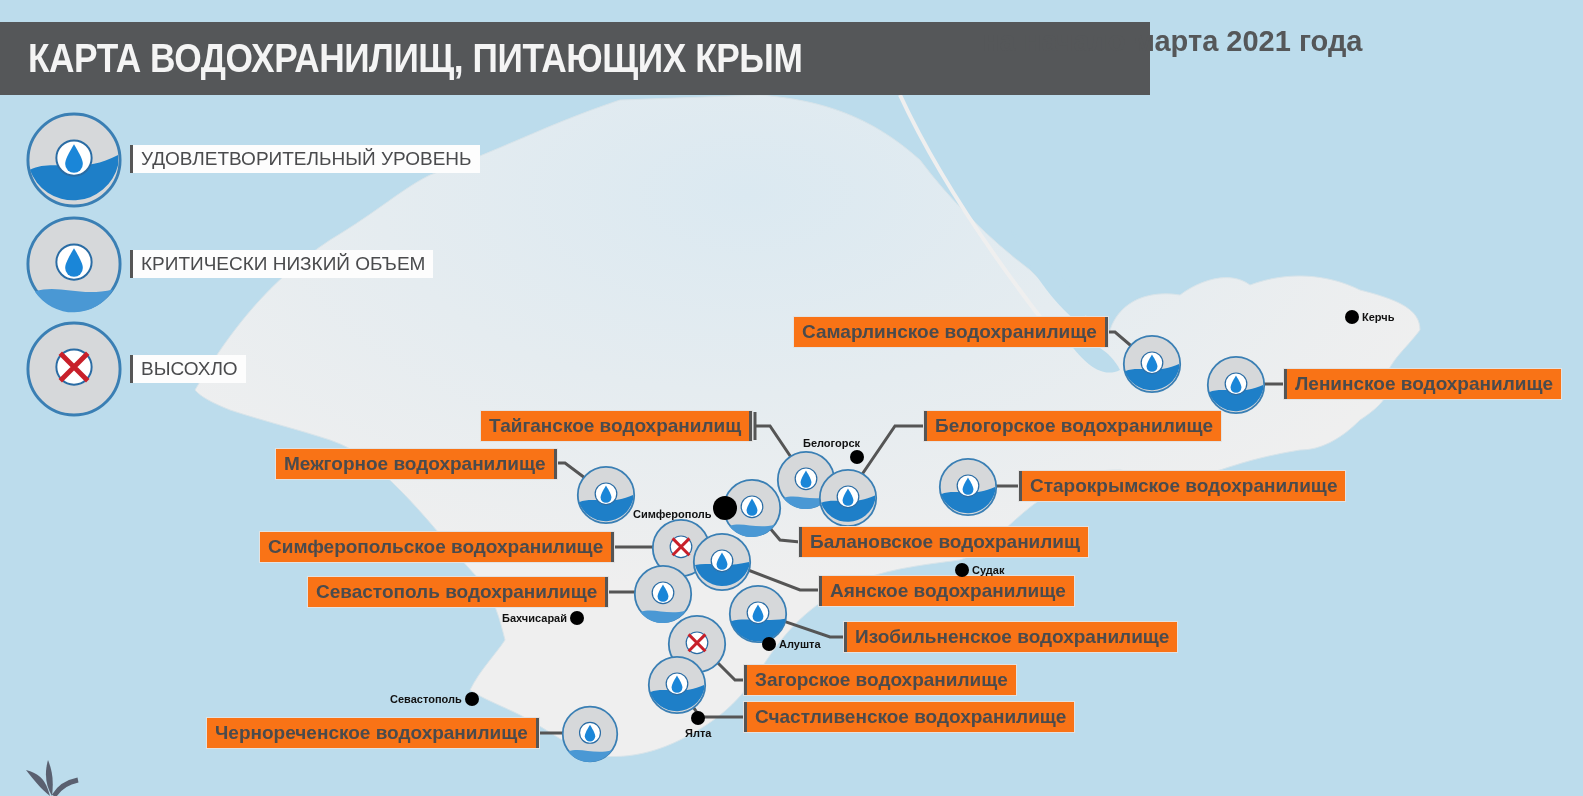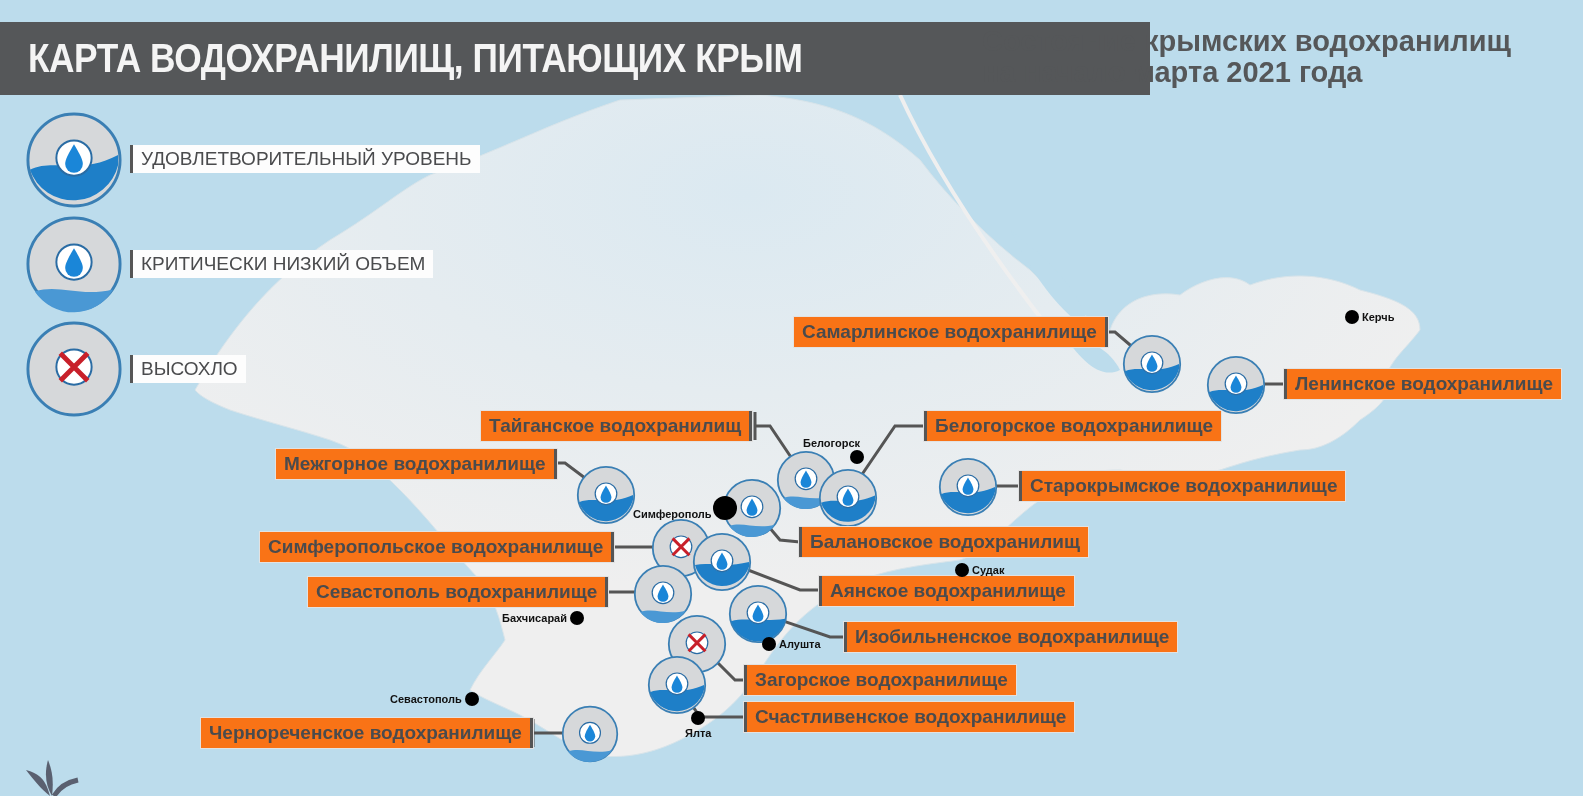--- a/index.html
+++ b/index.html
@@ -89,21 +89,20 @@
   <path d="M 900 95 C 930 160, 980 240, 1050 330" stroke="#efefef" stroke-width="4" fill="none"></path>
 
   <path d="M 1010 230 C 1050 260, 1080 290, 1090 330 C 1070 320, 1040 290, 1010 230 Z" fill="#bcdcec"></path>
   <path d="M 1060 330 C 1080 360, 1100 380, 1120 370 C 1110 350, 1090 340, 1060 330 Z" fill="#bcdcec"></path>
 </svg>
 
 <div class="title-bar">
   <span>КАРТА ВОДОХРАНИЛИЩ, ПИТАЮЩИХ КРЫМ</span>
 </div>
 <div class="subtitle">
-  <div>Состояние крымских водохранилищ</div>
   <div>на начало марта 2021 года</div>
 </div>
 
 <div>
   <svg class="res-icon" style="left:25px;top:111px" width="98" height="98" viewBox="0 0 100 100">
     <circle cx="50" cy="50" r="47" fill="#d6d8da" stroke="#3a7fb4" stroke-width="3"></circle>
     <path d="M 5 60 C 30 48, 55 66, 95 45 L 95 55 A 47 47 0 0 1 5 60 Z" fill="#1e7fc8"></path>
     <circle cx="50" cy="48" r="18" fill="#fff" stroke="#2a6ca4" stroke-width="2"></circle>
     <path d="M 50 34 C 44 44, 41 50, 41 54 A 9 9 0 0 0 59 54 C 59 50, 56 44, 50 34 Z" fill="#1a86d8"></path>
   </svg>
@@ -249,21 +248,21 @@
 <div class="label" style="left:924px;top:411px">Белогорское водохранилище</div>
 <div class="label right" style="left:276px;top:449px">Межгорное водохранилище</div>
 <div class="label" style="left:1019px;top:471px">Старокрымское водохранилище</div>
 <div class="label" style="left:799px;top:527px">Балановское водохранилищ</div>
 <div class="label right" style="left:260px;top:532px">Симферопольское водохранилище</div>
 <div class="label" style="left:819px;top:576px">Аянское водохранилище</div>
 <div class="label right" style="left:308px;top:577px">Севастополь водохранилище</div>
 <div class="label" style="left:844px;top:622px">Изобильненское водохранилище</div>
 <div class="label" style="left:744px;top:665px">Загорское водохранилище</div>
 <div class="label" style="left:744px;top:702px">Счастливенское водохранилище</div>
-<div class="label right" style="left:201px;top:718px">Чернореченское водохранилище</div>
+<div class="label right" style="left:207px;top:718px">Чернореченское водохранилище</div>
 
 <div class="city" style="left:1345px;top:310px">
   <span class="dot"></span>
   <span>Керчь</span>
 </div>
 <div class="city" style="left:803px;top:437px;flex-direction:column;align-items:flex-end;gap:1px">
   <span>Белогорск</span>
   <span class="dot" style="margin-right:-4px"></span>
 </div>
 <div class="city" style="left:633px;top:496px;flex-direction:row;align-items:flex-end;gap:1px">

